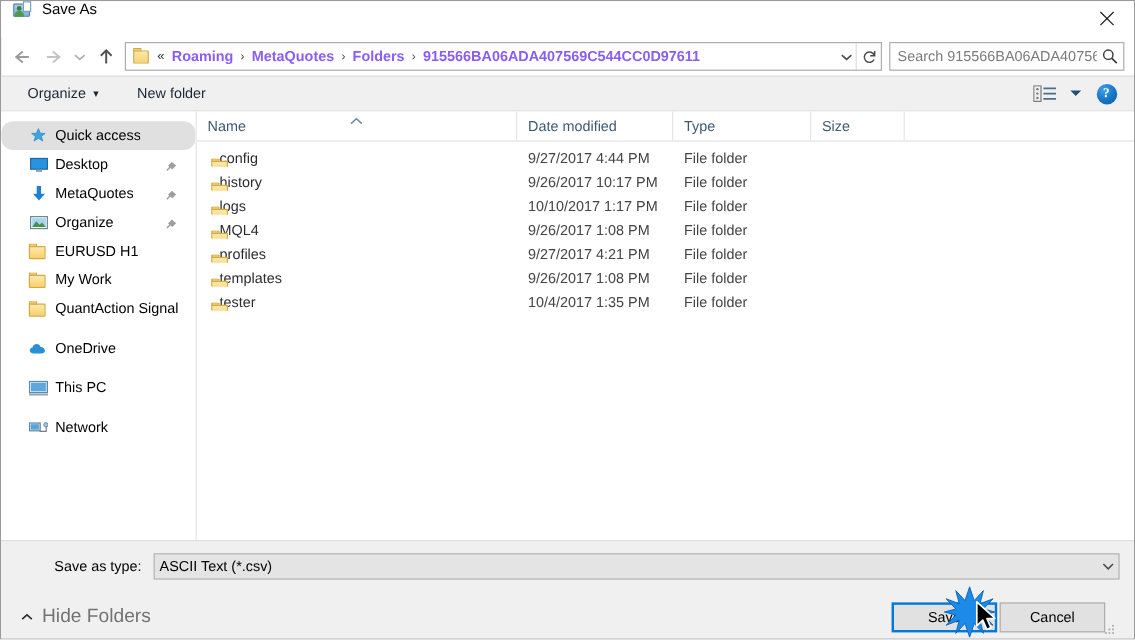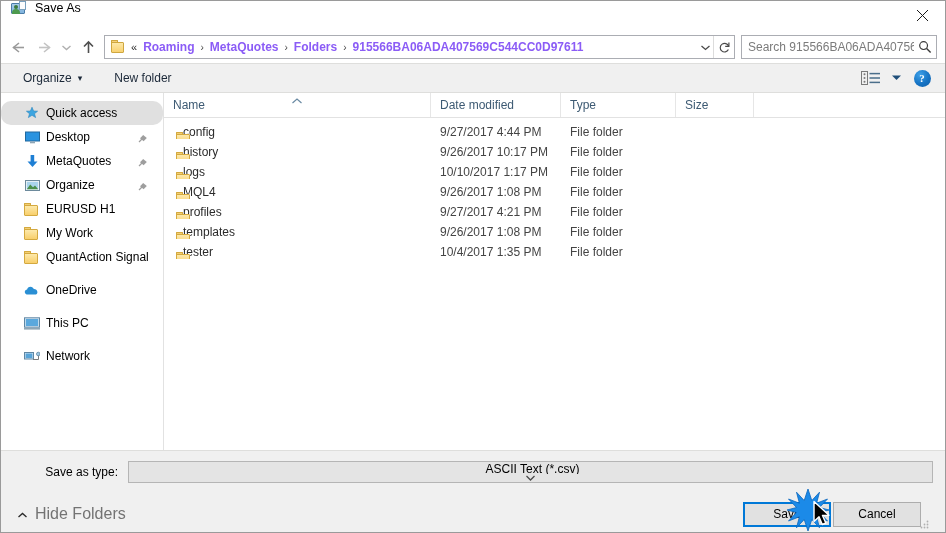--- a/index.html
+++ b/index.html
@@ -412,21 +412,20 @@
     align-items: center;
     box-sizing: border-box;
     min-width: 0;
   }
   .combo.focused {
     border: 2px solid #0078d7;
   }
   .combo.readonly {
     background: #e4e4e4;
     border: 1px solid #b5b5b5;
-    flex-direction: column;
   }
   .combo-value {
     flex: 1 1 auto;
     font-size: 12px;
     padding-left: 4px;
     white-space: nowrap;
     overflow: hidden;
     color: #000;
   }
   .combo-value .sel {

